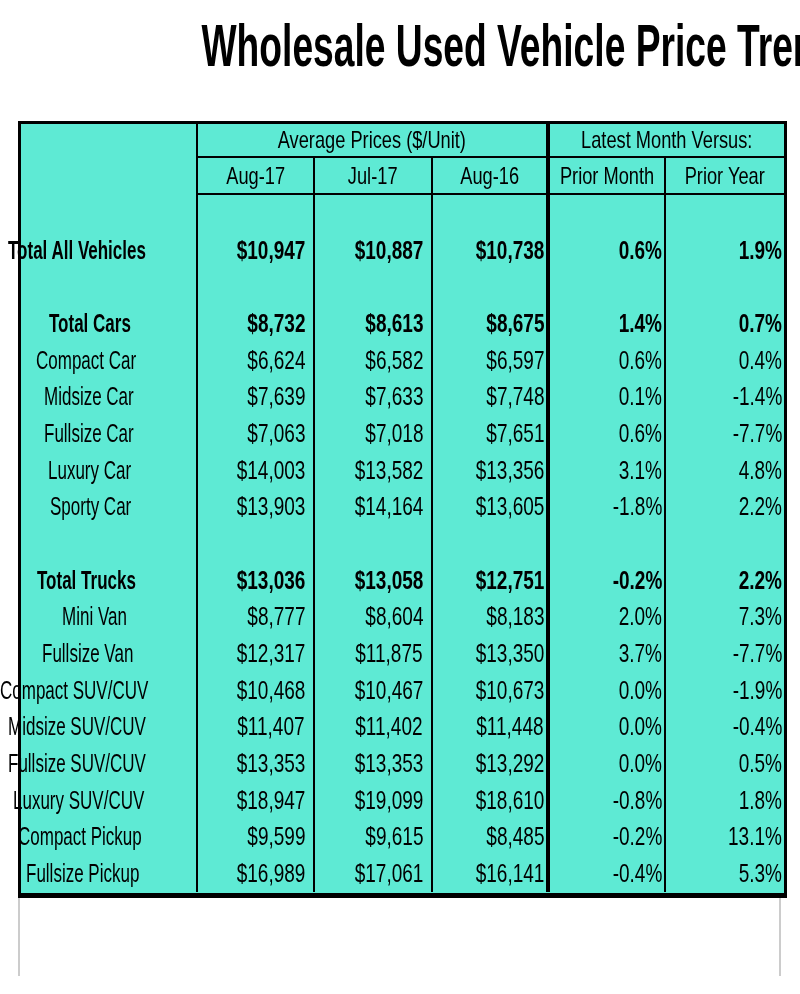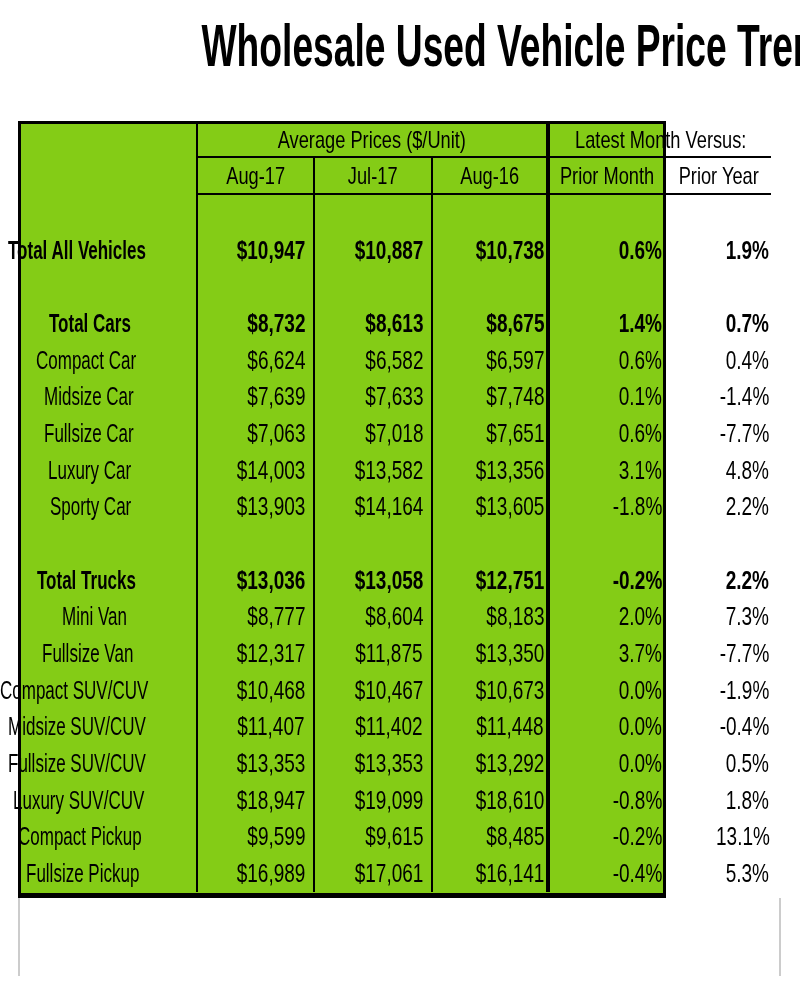--- a/index.html
+++ b/index.html
@@ -8,22 +8,22 @@
     font-family:"Liberation Sans","DejaVu Sans",sans-serif;color:#000;
     overflow:hidden;
   }
   .title{
     position:absolute;top:12px;left:0;width:100%;margin:0;
     text-align:center;font-size:60px;font-weight:700;line-height:68px;
     white-space:nowrap;
   }
   .sqt{display:inline-block;transform:scaleX(0.62);transform-origin:50% 50%;white-space:nowrap;}
   .tbl{
-    position:absolute;left:18px;top:121px;width:648px;height:777px;
-    box-sizing:border-box;background:#84cc16;
+    position:absolute;left:18px;top:121px;width:769px;height:777px;
+    box-sizing:border-box;background:#5eead4;
     border:3px solid #000;border-bottom-width:5px;
     display:grid;
     grid-template-columns:177px 117px 118px 117px 116px 1fr;
     grid-template-rows:34px 37px repeat(19,36.68px);
   }
   .row{display:contents;}
   .cell{
     display:flex;align-items:center;box-sizing:border-box;
     font-size:25px;line-height:1;overflow:visible;
   }

